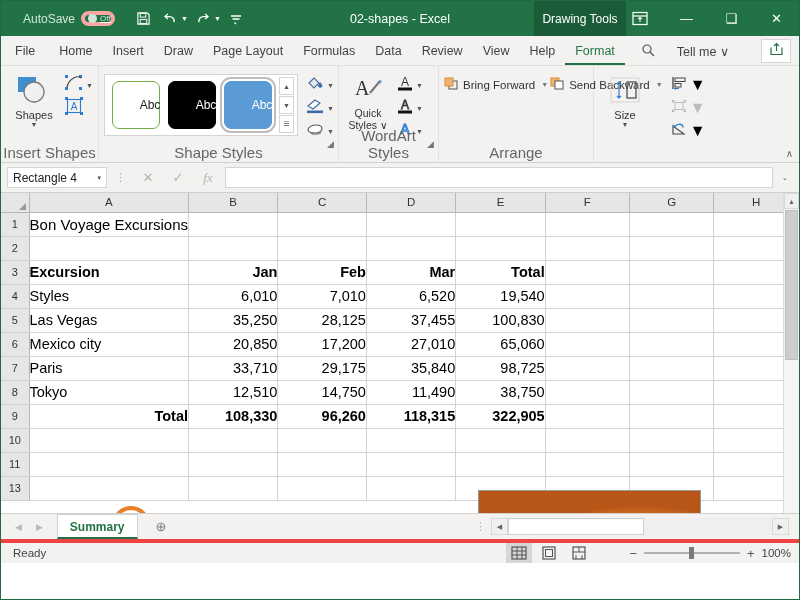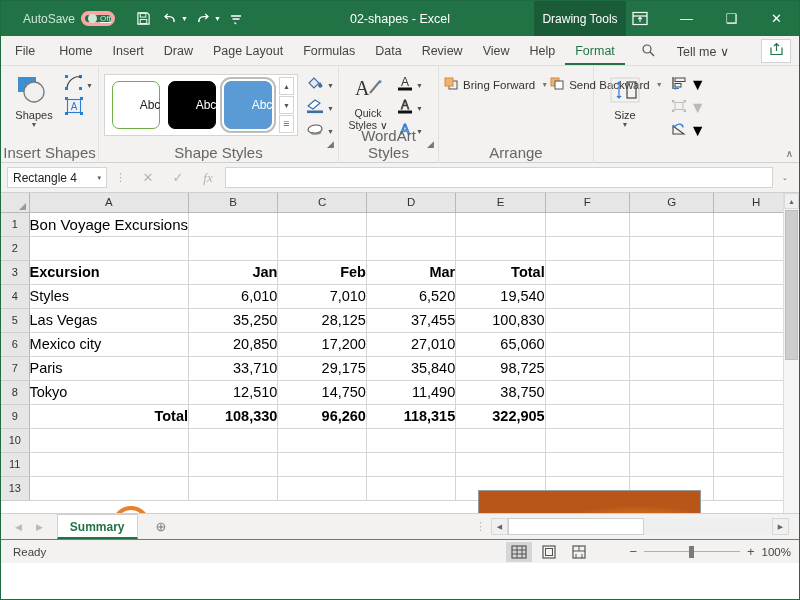--- a/index.html
+++ b/index.html
@@ -274,21 +274,21 @@
   .hs-btn {
     width: 17px; height: 17px; border: 1px solid #d9d9d9; background: #f0f0f0;
     display: flex; align-items: center; justify-content: center; font-size: 7px; color: #666;
   }
   .hs-track { flex: 1; height: 17px; background: #efefef; position: relative; }
   .hs-thumb {
     position: absolute; left: 0; top: 0; height: 17px; width: 136px;
     background: #fff; border: 1px solid #cfcfcf;
   }
   .statusbar {
-    height: 24px; background: #f3f2f1; border-top: 1px solid #ef4444;
+    height: 24px; background: #f3f2f1; border-top: 4px solid #ef4444;
     display: flex; align-items: center; position: relative;
     font-size: 11.5px; color: #444;
   }
   .status-ready { padding-left: 12px; }
   .view-btns { position: absolute; left: 505px; display: flex; gap: 4px; align-items: center; }
   .vbtn {
     width: 26px; height: 20px; display: flex; align-items: center; justify-content: center;
     color: #555;
   }
   .vbtn.active { background: #d6d6d6; }

